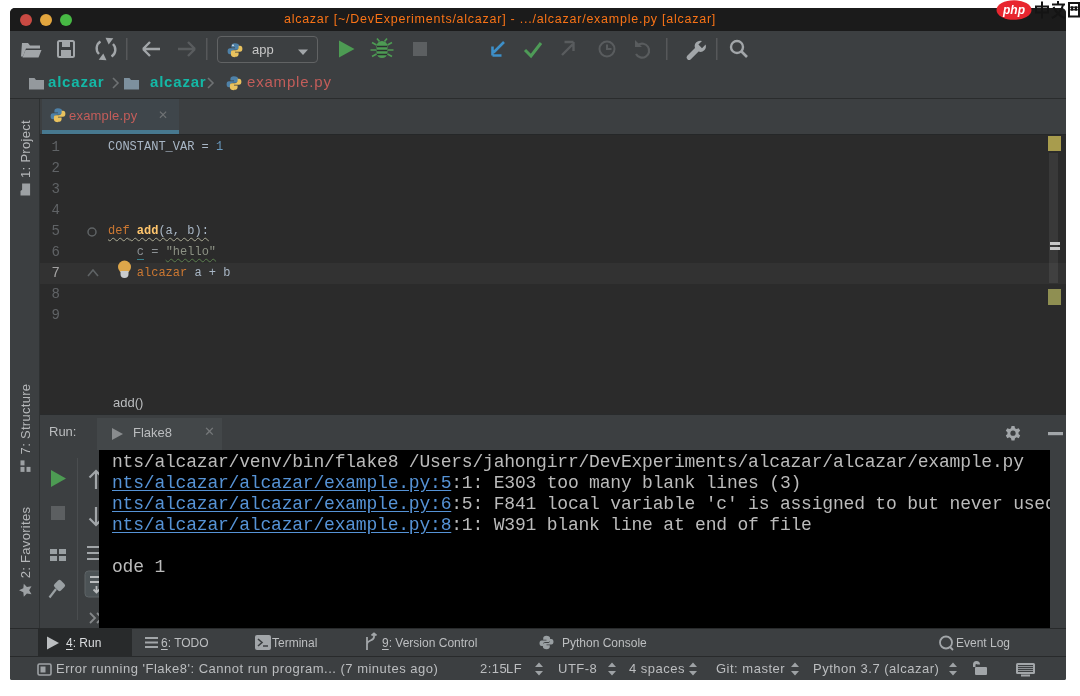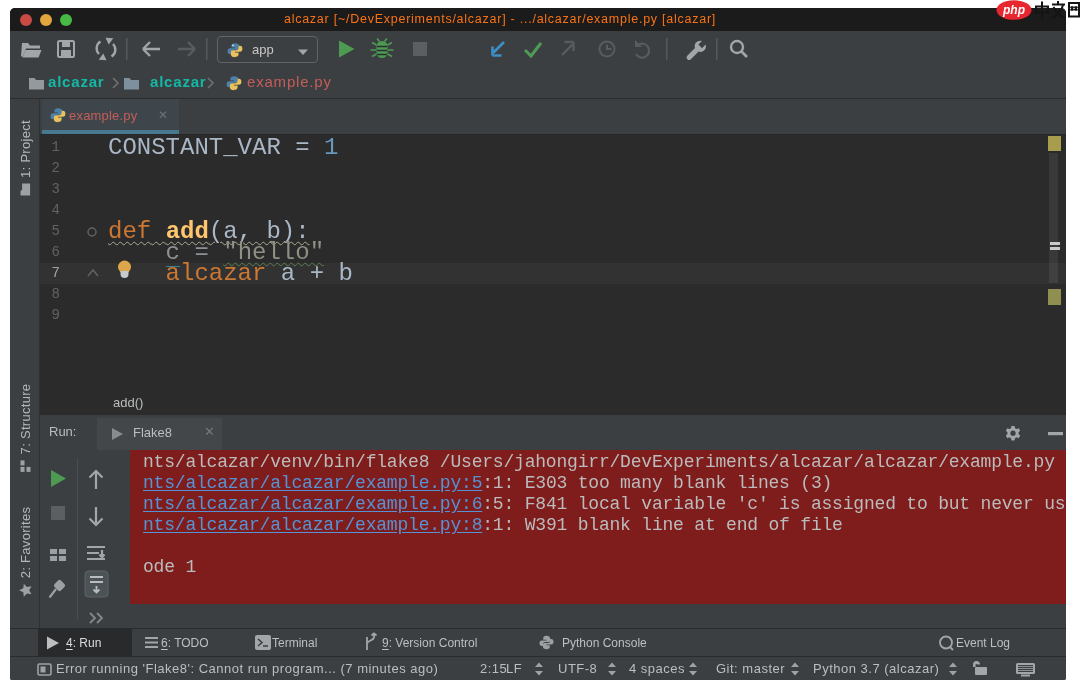--- a/index.html
+++ b/index.html
@@ -33,40 +33,40 @@
   #tab1 { position:absolute; left:2px; top:0; width:137px; height:35px; background:#3f464b; }
   #tab1 .underline { position:absolute; left:0; bottom:0; width:137px; height:4px; background:#47788f; }
   #tab1 .name { position:absolute; left:27px; top:9px; font-size:13px; letter-spacing:0.2px; color:#c35d5a; }
   #tab1 .x { position:absolute; left:116px; top:9px; font-size:12px; color:#6f7274; }
   
   #editor { position:absolute; left:30px; top:127px; width:1026px; height:258px; background:#2b2b2b; overflow:hidden; }
   #caretline { position:absolute; left:0; top:128px; width:1026px; height:21px; background:#323232; }
   .lnum { position:absolute; width:20px; text-align:right; color:#606366;
     font-family:"Liberation Mono", monospace; font-size:14px; line-height:21px; }
   .cl { position:absolute; left:68px; font-family:"Liberation Mono", monospace;
-    font-size:24px; line-height:21px; color:#a9b7c6; white-space:pre; }
+    font-size:12px; line-height:21px; color:#a9b7c6; white-space:pre; }
   .kw { color:#cc7832; }
   .fn { color:#ffc66d; font-weight:bold; }
   .num { color:#6897bb; }
   .dim { color:#8c9194; }
   .wavy { text-decoration:underline; text-decoration-style:wavy; text-decoration-color:#aaaa94;
     text-decoration-thickness:1.2px; text-underline-offset:3px; }
   
   #addbar { position:absolute; left:30px; top:385px; width:1026px; height:21px; background:#2b2b2b; }
   #addbar span { position:absolute; left:73px; top:2px; color:#bbbdbf; font-size:13px; }
   
   #runhdr { position:absolute; left:30px; top:406px; width:1026px; height:36px; background:#3c3f41;
     border-top:1px solid #292b2c; }
   #runhdr .runlbl { position:absolute; left:9px; top:9px; color:#bbbdbf; font-size:13px; }
   #runtab { position:absolute; left:57px; top:3px; width:125px; height:33px; background:#434749; }
   #runtab .nm { position:absolute; left:36px; top:7px; color:#bbbdbf; font-size:13px; }
   #runtab .x { position:absolute; left:107px; top:6px; color:#75787a; font-size:13px; }
   
   #console { position:absolute; left:30px; top:442px; width:1026px; height:178px; background:#3c3f41; }
-  #context { position:absolute; left:90px; top:0; width:951px; height:154px; background:#7f1d1d; overflow:hidden; }
+  #context { position:absolute; left:59px; top:0; width:951px; height:178px; background:#000000; overflow:hidden; }
   .con { position:absolute; left:13px; font-family:"Liberation Mono", monospace; font-size:18px;
     letter-spacing:-0.2px; line-height:21px; color:#bbbbbb; white-space:pre; }
   .lnk { color:#5693d6; text-decoration:underline; text-underline-offset:2px; }
   
   #btnbar { position:absolute; left:0; top:620px; width:1056px; height:28px; background:#3c3f41;
     border-top:1px solid #282a2b; }
   .twbtn { position:absolute; top:3px; height:22px; display:flex; align-items:center; gap:5px;
     color:#bdbfc1; font-size:12px; padding:0 6px; }
   .twbtn u { text-underline-offset:2px; }
   #statusbar { position:absolute; left:0; top:648px; width:1056px; height:24px; background:#3c3f41;

